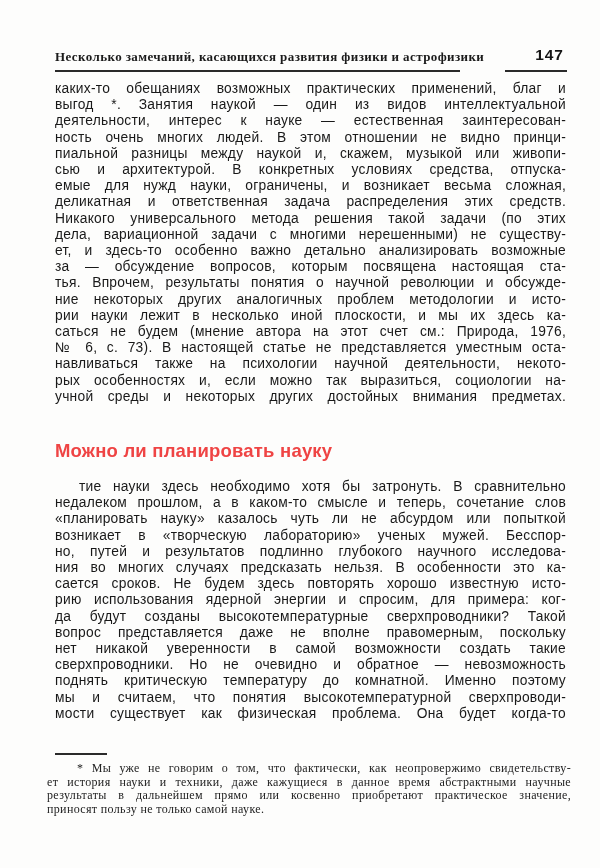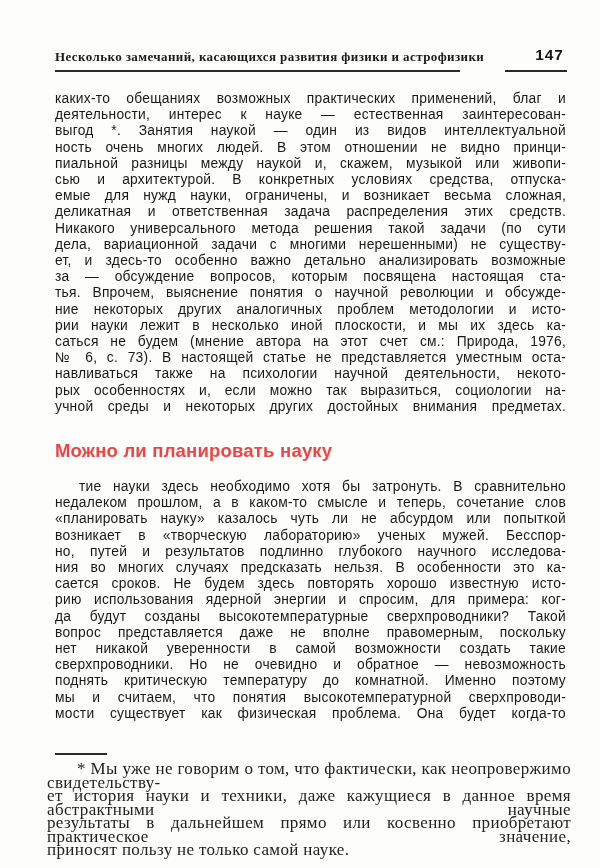--- a/index.html
+++ b/index.html
@@ -45,21 +45,21 @@
     position: absolute;
     top: 70px; left: 505px; width: 62px; height: 2px;
     background: #2a2a2a;
   }
 
   
   .para {
     position: absolute;
     left: 55px; width: 511px;
   }
-  .para-1 { top: 91px; }
+  .para-1 { top: 81px; }
   .para-2 { top: 479px; }
   .line {
     font-size: 13.8px;
     line-height: 16.2px;
     letter-spacing: 0.25px;
     text-align: justify;
     text-align-last: justify;
     white-space: normal;
     color: #191919;
   }
@@ -79,21 +79,21 @@
     position: absolute;
     top: 753px; left: 55px; width: 52px; height: 2px;
     background: #2a2a2a;
   }
   .footnote {
     position: absolute;
     top: 762px; left: 47px; width: 524px;
     font-family: "Liberation Serif", serif;
   }
   .footnote .line {
-    font-size: 17px;
+    font-size: 12px;
     line-height: 13.5px;
     letter-spacing: 0.35px;
     color: #222;
     font-family: Liberation Serif, serif;
   }
   .footnote .line:first-child { text-indent: 30px; }
   .footnote .line:last-child { text-align-last: left; }
 </style>
 </head>
 <body>
@@ -102,32 +102,32 @@
 
   <div class="running-title">Несколько замечаний, касающихся развития физики и астрофизики</div>
 
   <div class="page-number">147</div>
 
   <div class="header-rule-left"></div>
   <div class="header-rule-right"></div>
 
   <div class="para para-1">
       <div class="line">каких-то обещаниях возможных практических применений, благ и</div>
+      <div class="line">выгод *. Занятия наукой — один из видов интеллектуальной</div>
       <div class="line">деятельности, интерес к науке — естественная заинтересован-</div>
-      <div class="line">выгод *. Занятия наукой — один из видов интеллектуальной</div>
       <div class="line">ность очень многих людей. В этом отношении не видно принци-</div>
       <div class="line">пиальной разницы между наукой и, скажем, музыкой или живопи-</div>
       <div class="line">сью и архитектурой. В конкретных условиях средства, отпуска-</div>
       <div class="line">емые для нужд науки, ограничены, и возникает весьма сложная,</div>
       <div class="line">деликатная и ответственная задача распределения этих средств.</div>
-      <div class="line">Никакого универсального метода решения такой задачи (по сути</div>
+      <div class="line">Никакого универсального метода решения такой задачи (по этих</div>
       <div class="line">дела, вариационной задачи с многими нерешенными) не существу-</div>
       <div class="line">ет, и здесь-то особенно важно детально анализировать возможные</div>
       <div class="line">за — обсуждение вопросов, которым посвящена настоящая ста-</div>
-      <div class="line">тья. Впрочем, выяснение понятия о научной революции и обсужде-</div>
+      <div class="line">тья. Впрочем, результаты понятия о научной революции и обсужде-</div>
       <div class="line">ние некоторых других аналогичных проблем методологии и исто-</div>
       <div class="line">рии науки лежит в несколько иной плоскости, и мы их здесь ка-</div>
       <div class="line">саться не будем (мнение автора на этот счет см.: Природа, 1976,</div>
       <div class="line">№ 6, с. 73). В настоящей статье не представляется уместным оста-</div>
       <div class="line">навливаться также на психологии научной деятельности, некото-</div>
       <div class="line">рых особенностях и, если можно так выразиться, социологии на-</div>
       <div class="line">учной среды и некоторых других достойных внимания предметах.</div>
     </div>
 
   <h2 class="section-heading">Можно ли планировать науку</h2>

